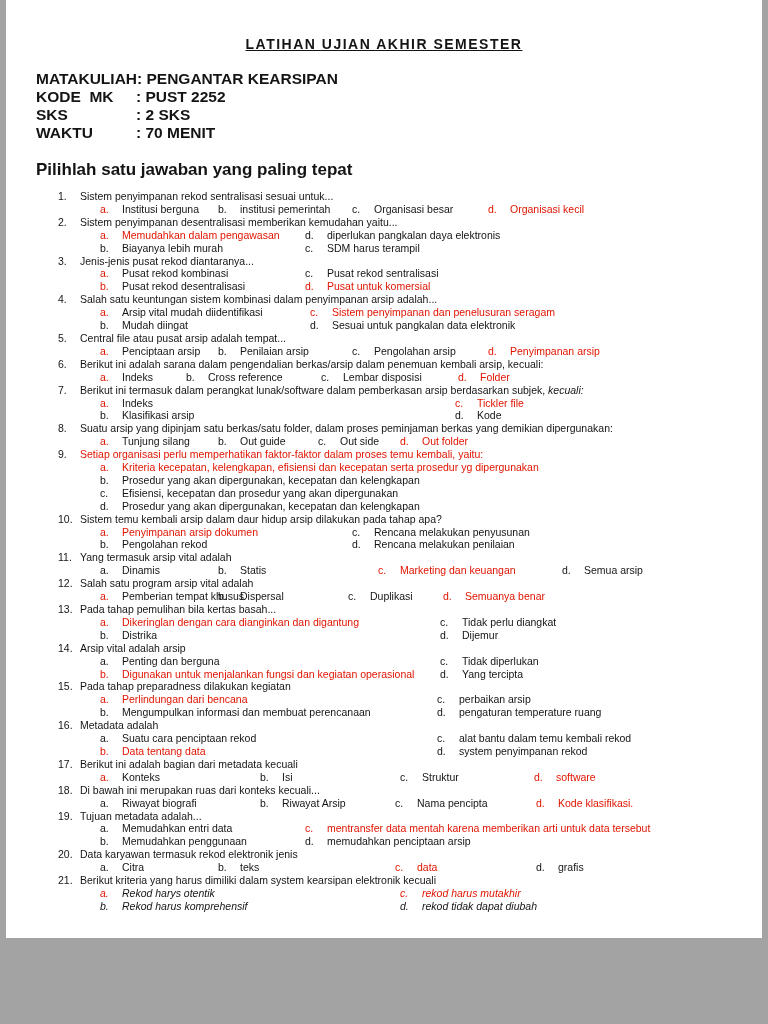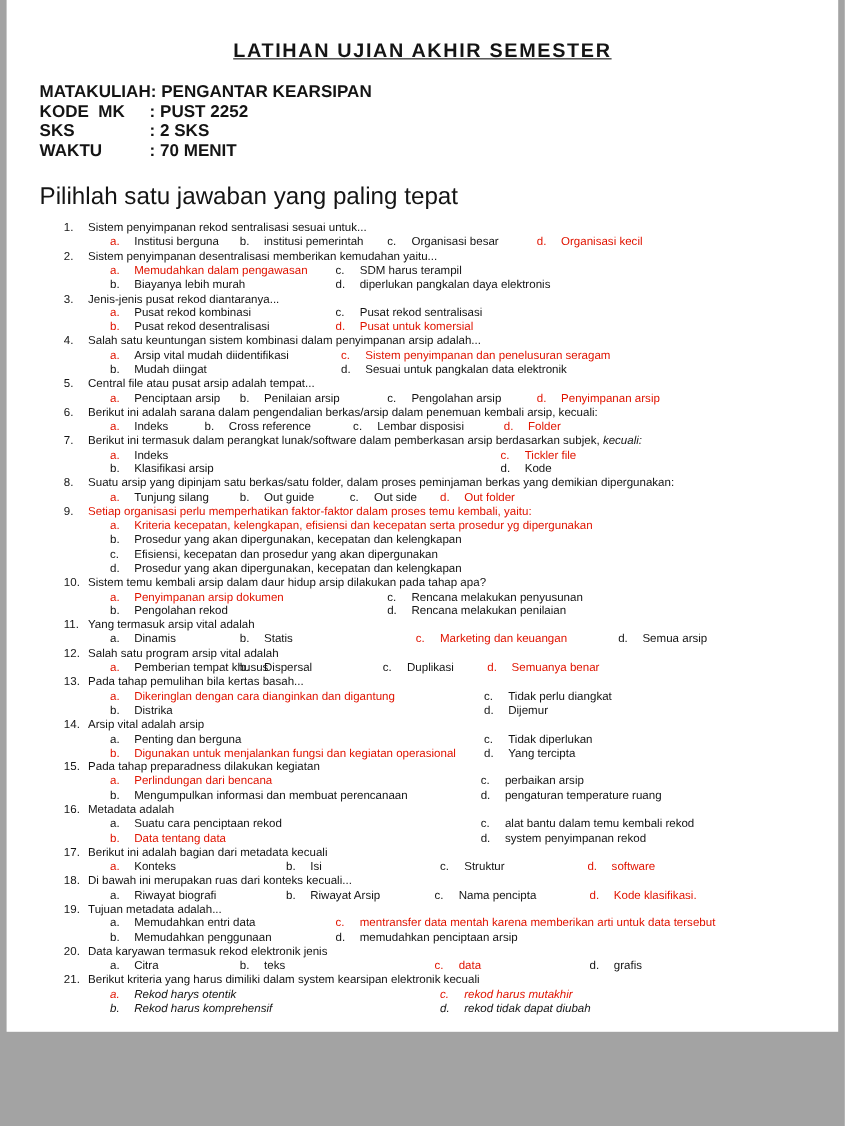--- a/index.html
+++ b/index.html
@@ -8,28 +8,28 @@
     font-family:"Liberation Sans", sans-serif;
     width:768px;height:1024px;overflow:hidden;
   }
   .viewer{width:768px;height:1024px;}
   .page{
     width:756px;height:938px;margin:0 auto;background:#ffffff;
     box-sizing:border-box;padding:28px 30px 0 30px;color:#141414;
     overflow:hidden;
   }
   .title{
-    text-align:center;font-weight:bold;font-size:18px;letter-spacing:1.5px;
+    text-align:center;font-weight:bold;font-size:14px;letter-spacing:1.5px;
     text-decoration:underline;margin-top:8px;
   }
   .meta{margin-top:18px;font-weight:bold;font-size:15.5px;line-height:18px;}
   .meta-row{display:flex;}
   .meta-label{min-width:100px;white-space:pre;}
   .meta-value{white-space:pre;}
-  .instruction{margin-top:18px;font-weight:normal;font-size:22px;}
+  .instruction{margin-top:18px;font-weight:bold;font-size:17px;}
   .questions{margin-top:10px;margin-left:22px;font-size:10.5px;line-height:12.9px;}
   .q{display:flex;}
   .qnum{width:22px;flex:0 0 22px;}
   .qbody{flex:1;min-width:0;}
   .opts{margin-left:20px;}
   .opts-row{display:flex;}
   .opts-row .opt{flex:0 0 auto;}
   .opts-cols{display:grid;grid-auto-flow:column;grid-template-rows:auto auto;}
   .opts-stack{display:block;}
   .opt{white-space:nowrap;}
@@ -79,22 +79,22 @@
             </div>
           </div>
         </div>
         <div class="q">
           <div class="qnum">2.</div>
           <div class="qbody">
             <div class="qtext">Sistem penyimpanan desentralisasi memberikan kemudahan yaitu...</div>
             <div class="opts opts-cols" style="grid-template-columns: 205px 1fr;">
               <div class="opt red"><span class="letter red">a.</span><span class="otext">Memudahkan dalam pengawasan</span></div>
               <div class="opt"><span class="letter">b.</span><span class="otext">Biayanya lebih murah</span></div>
+              <div class="opt"><span class="letter">d.</span><span class="otext">diperlukan pangkalan daya elektronis</span></div>
               <div class="opt"><span class="letter">c.</span><span class="otext">SDM harus terampil</span></div>
-              <div class="opt"><span class="letter">d.</span><span class="otext">diperlukan pangkalan daya elektronis</span></div>
             </div>
           </div>
         </div>
         <div class="q">
           <div class="qnum">3.</div>
           <div class="qbody">
             <div class="qtext">Jenis-jenis pusat rekod  diantaranya...</div>
             <div class="opts opts-cols" style="grid-template-columns: 205px 1fr;">
               <div class="opt"><span class="letter red">a.</span><span class="otext">Pusat rekod kombinasi</span></div>
               <div class="opt"><span class="letter red">b.</span><span class="otext">Pusat rekod desentralisasi</span></div>

